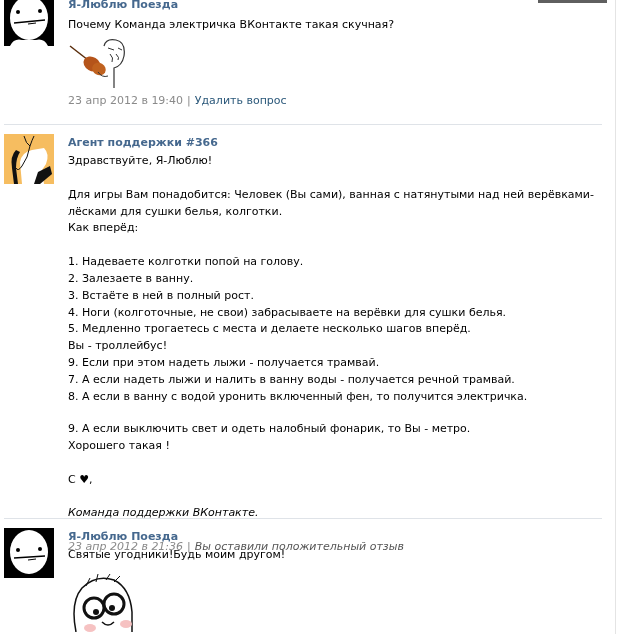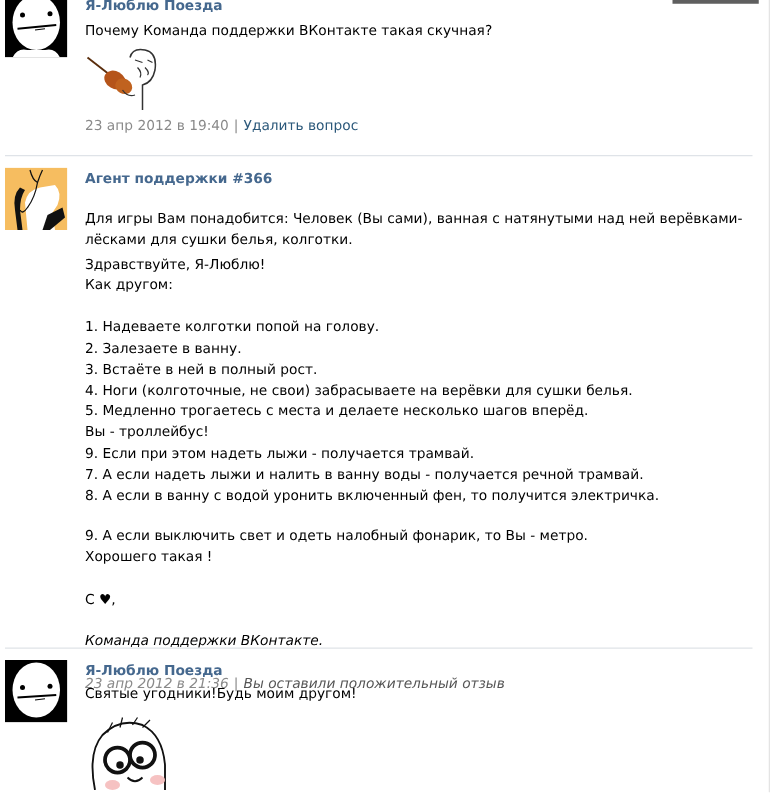--- a/index.html
+++ b/index.html
@@ -32,21 +32,21 @@
       <ellipse cx="25" cy="22" rx="19" ry="22" fill="#fff"></ellipse>
       <circle cx="14" cy="16" r="2" fill="#000"></circle>
       <circle cx="36" cy="15" r="2" fill="#000"></circle>
       <line x1="10" y1="27" x2="41" y2="24" stroke="#000" stroke-width="1.5"></line>
       <line x1="24" y1="28" x2="32" y2="27" stroke="#000" stroke-width="1"></line>
       <path d="M6 50 Q10 42 18 44 L32 44 Q40 42 44 50 Z" fill="#fff"></path>
     </svg>
   </div>
   <div class="content" style="top:-2px;">
     <div class="author">Я-Люблю Поезда</div>
-    <div class="msg" style="margin-top:5px;">Почему Команда поддержки ВКонтакте такая скучная?</div>
+    <div class="msg" style="margin-top:5px;">Почему Команда электричка ВКонтакте такая скучная?</div>
     <div class="attach" style="height:52px;margin-top:4px;">
       <svg width="60" height="52" viewBox="0 0 60 52">
         <path d="M36 8 Q38 0 48 2 Q58 4 56 18 Q54 28 46 30 L46 50" fill="#fff" stroke="#333" stroke-width="1.2"></path>
         <path d="M40 10 L46 12 M50 10 L54 12 M42 16 Q46 20 44 24 M48 16 Q52 20 50 22" stroke="#333" fill="none"></path>
         <line x1="2" y1="8" x2="20" y2="22" stroke="#5a2d0c" stroke-width="1.5"></line>
         <ellipse cx="24" cy="26" rx="9" ry="7" fill="#b5541a" transform="rotate(30 24 26)"></ellipse>
         <ellipse cx="31" cy="31" rx="7" ry="6" fill="#c0621f" transform="rotate(30 31 31)"></ellipse>
         <path d="M30 34 Q34 40 40 38" stroke="#333" fill="none"></path>
       </svg>
     </div>
@@ -63,23 +63,23 @@
     <svg width="50" height="50" viewBox="0 0 50 50">
       <rect width="50" height="50" fill="#f6bd60"></rect>
       <path d="M18 50 L16 28 Q18 18 28 16 L40 14 Q46 20 42 30 L38 36 L40 50 Z" fill="#fff"></path>
       <path d="M12 16 Q6 22 8 34 L10 50 L14 50 L12 34 Q12 24 16 18 Z" fill="#111"></path>
       <path d="M20 2 Q22 10 26 12 Q28 6 30 2 M26 12 Q24 24 18 32 Q14 38 12 34" stroke="#111" fill="none" stroke-width="1"></path>
       <path d="M34 38 L46 32 L48 40 L36 50 L30 50 Z" fill="#111"></path>
     </svg>
   </div>
   <div class="content" style="top:2px;">
     <div class="author">Агент поддержки #366</div>
+    <div class="msg">Здравствуйте, Я-Люблю!</div>
     <div class="msg" style="margin-top:17px;">Для игры Вам понадобится: Человек (Вы сами), ванная с натянутыми над ней верёвками-лёсками для сушки белья, колготки.</div>
-    <div class="msg">Здравствуйте, Я-Люблю!</div>
-    <div class="msg" style="margin-top:0;">Как другом:</div>
+    <div class="msg" style="margin-top:0;">Как вперёд:</div>
     <div style="margin-top:17px;">
       <div class="msg" style="margin-top:0">1. Надеваете колготки попой на голову.</div>
       <div class="msg" style="margin-top:0">2. Залезаете в ванну.</div>
       <div class="msg" style="margin-top:0">3. Встаёте в ней в полный рост.</div>
       <div class="msg" style="margin-top:0">4. Ноги (колготочные, не свои) забрасываете на верёвки для сушки белья.</div>
       <div class="msg" style="margin-top:0">5. Медленно трогаетесь с места и делаете несколько шагов вперёд.</div>
       <div class="msg" style="margin-top:0">Вы - троллейбус!</div>
       <div class="msg" style="margin-top:0">9. Если при этом надеть лыжи - получается трамвай.</div>
       <div class="msg" style="margin-top:0">7. А если надеть лыжи и налить в ванну воды - получается речной трамвай.</div>
       <div class="msg" style="margin-top:0">8. А если в ванну с водой уронить включенный фен, то получится электричка.</div>

